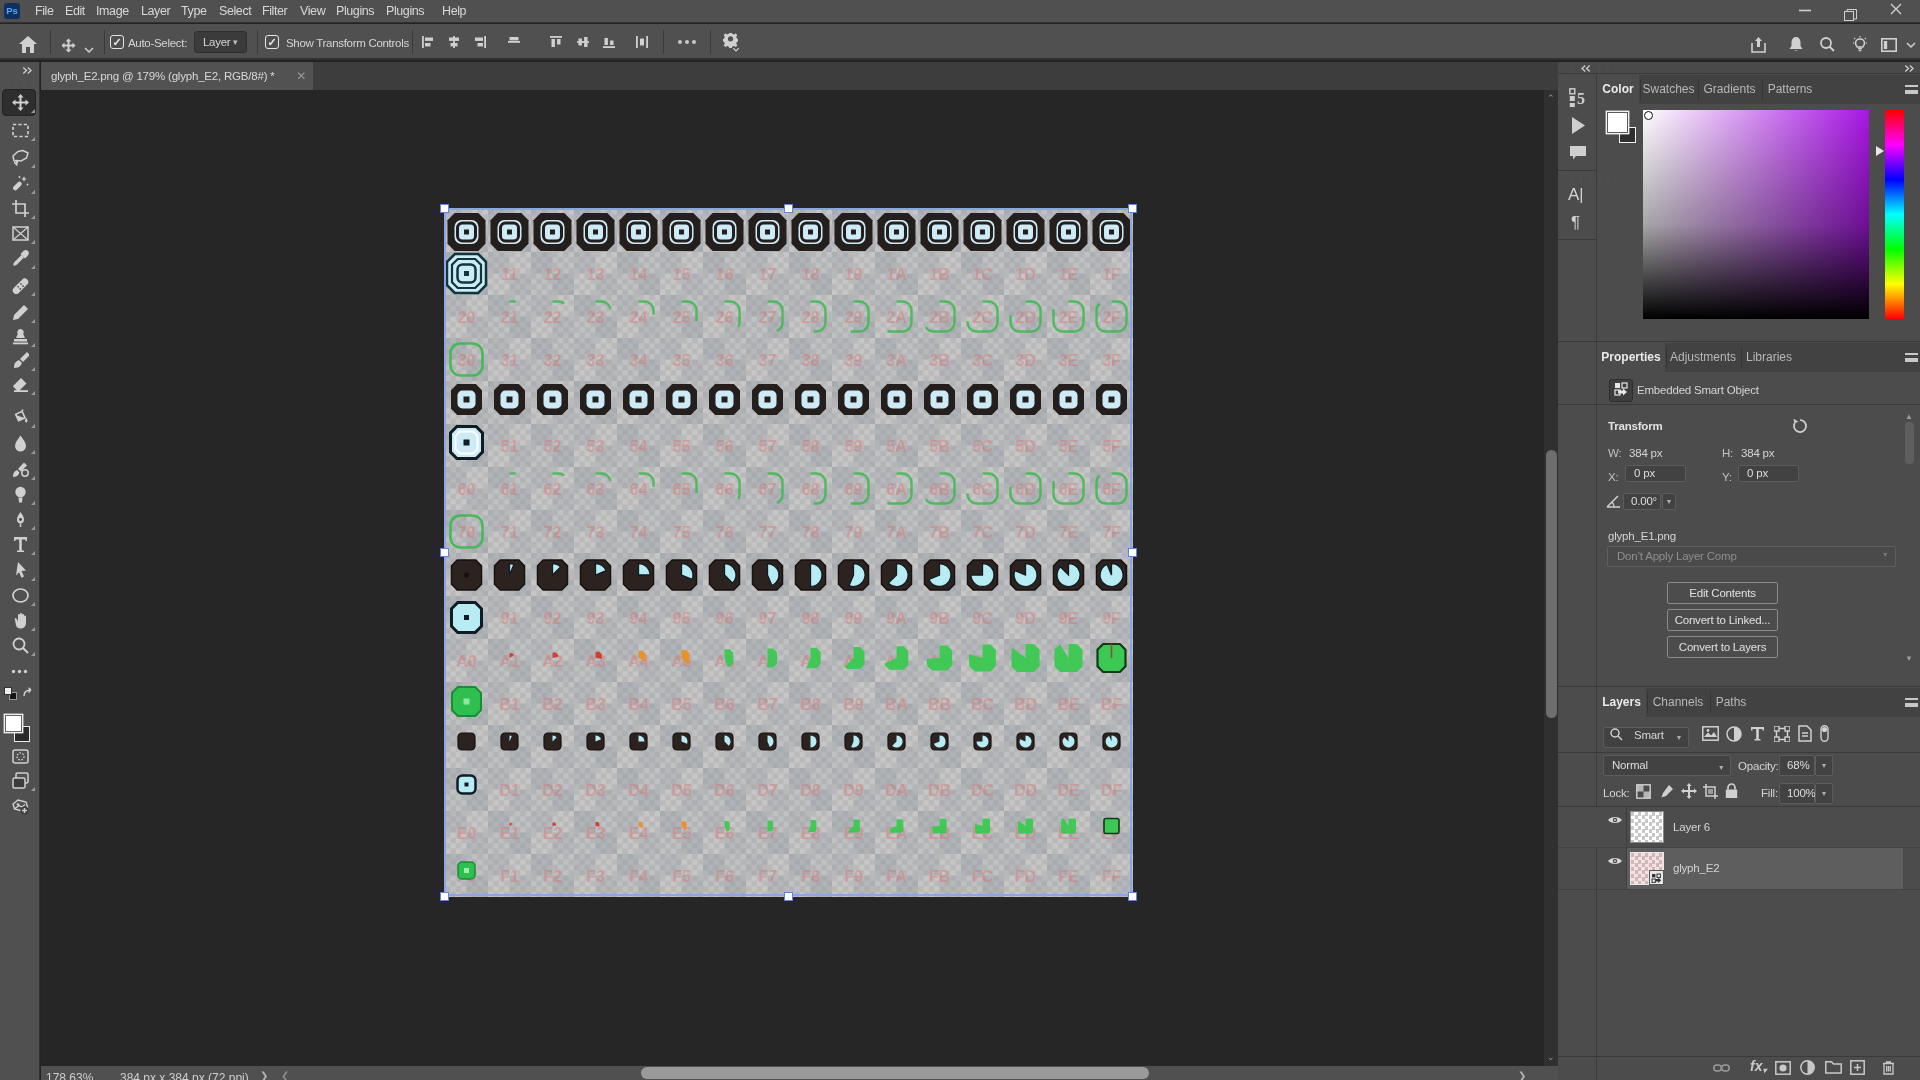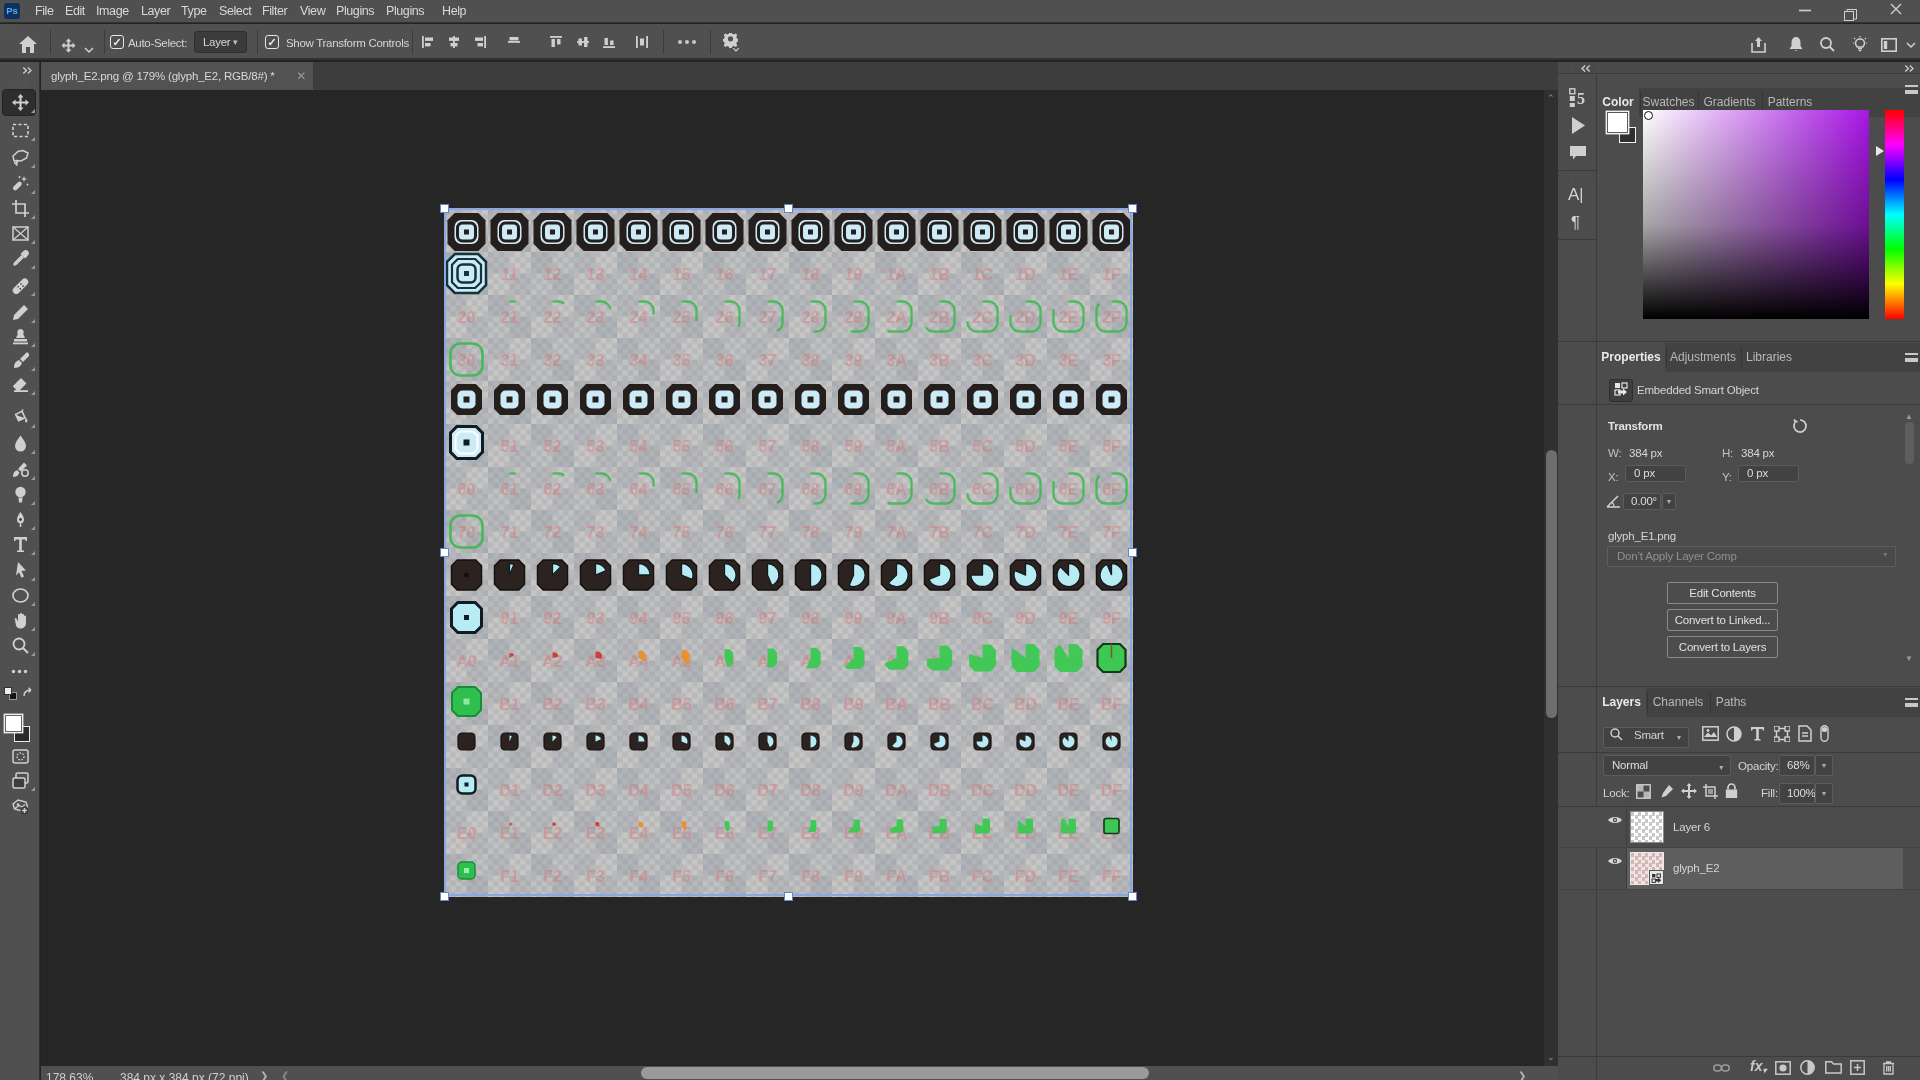--- a/index.html
+++ b/index.html
@@ -1102,21 +1102,21 @@
         <svg class="abs" style="left:12px;top:70px" width="16" height="15" viewBox="0 0 16 15">
           <path d="M0 1 H16 V11 H6 L3 14.5 V11 H0 Z" fill="#cfcfcf"></path>
         </svg>
         <div style="position:absolute;left:0;top:95px;width:39px;height:1px;background:#3a3a3a"></div>
         <div style="position:absolute;left:10px;top:99px;width:20px;color:#5f5f5f;font-size:8px;letter-spacing:1px">⋮⋮⋮⋮⋮</div>
         <div style="position:absolute;left:10px;top:110px;color:#d4d4d4;font-size:17px">A<span style="font-size:16px">|</span></div>
         <div style="position:absolute;left:13px;top:138px;color:#d4d4d4;font-size:17px">¶</div>
         <div style="position:absolute;left:0;top:164px;width:39px;height:1px;background:#3a3a3a"></div>
       </div>
 
-  <div class="ptabrow" style="top:26px">
+  <div class="ptabrow" style="top:13px">
     <div class="ptab active" style="left:0;width:42px">Color</div>
     <div class="ptab" style="left:43px;width:57px">Swatches</div>
     <div class="ptab" style="left:101px;width:63px">Gradients</div>
     <div class="ptab" style="left:165px;width:56px">Patterns</div>
     <div class="tsep" style="left:42.5px"></div>
     <div class="tsep" style="left:100.5px"></div>
     <div class="tsep" style="left:164.5px"></div>
   </div>
   <div class="hamb" style="left:347px;top:23px"></div>
 

